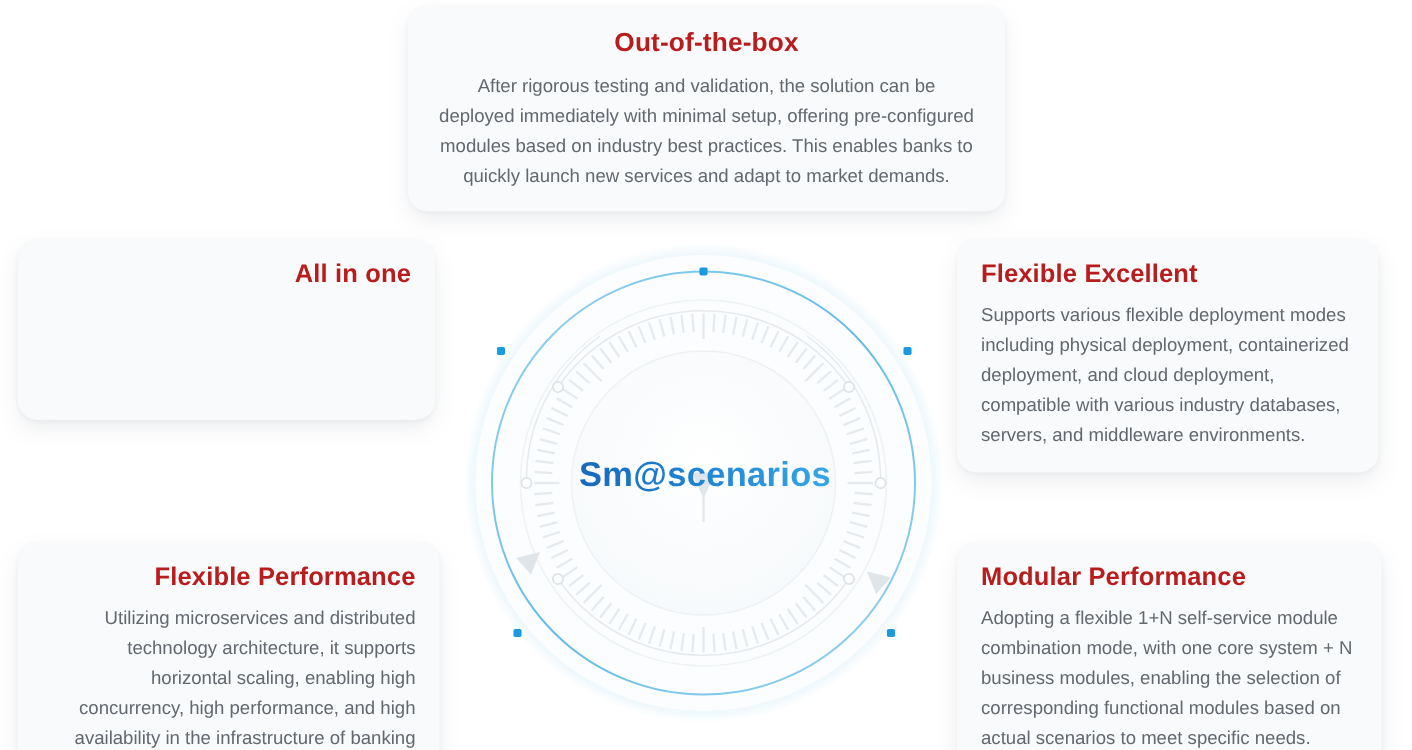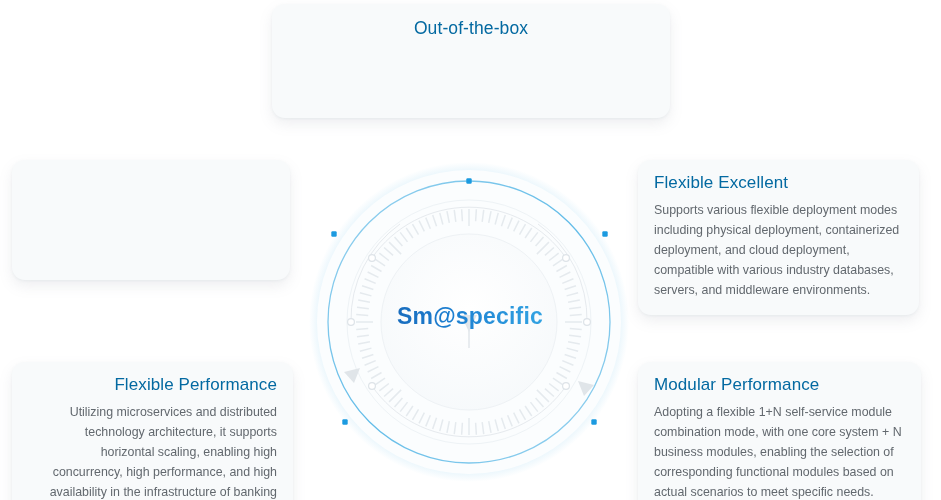--- a/index.html
+++ b/index.html
@@ -29,22 +29,22 @@
     position: absolute;
     background: #f8fafb;
     border-radius: 13px;
     box-shadow: 0 6px 14px rgba(120, 135, 150, 0.13),
                 0 1px 3px rgba(120, 135, 150, 0.08);
     box-sizing: border-box;
     padding: 12px 16px 14px 16px;
   }
   .card-title {
     font-size: 17px;
-    font-weight: normal;
-    color: #0369a1;
+    font-weight: bold;
+    color: #b91c1c;
     letter-spacing: 0.1px;
     margin: 0 0 6px 0;
     line-height: 1.3;
   }
   .card-body {
     font-size: 12.4px;
     color: #62686e;
     line-height: 1.62;
     margin: 0;
   }
@@ -255,27 +255,29 @@
 
     <g fill="#1b9ae0">
       <rect x="162.3" y="38.3" width="5.4" height="5.4" rx="1.2"></rect>
       <rect x="298.3" y="91.3" width="5.4" height="5.4" rx="1.2"></rect>
       <rect x="27.3" y="91.3" width="5.4" height="5.4" rx="1.2"></rect>
       <rect x="287.3" y="279.3" width="5.4" height="5.4" rx="1.2"></rect>
       <rect x="38.3" y="279.3" width="5.4" height="5.4" rx="1.2"></rect>
     </g>
   </svg>
 
-  <div id="center-label">Sm@specific</div>
+  <div id="center-label">Sm@scenarios</div>
 
   <div class="card align-center" id="card-out-of-the-box">
     <div class="card-title">Out-of-the-box</div>
+    <div class="card-body">After rigorous testing and validation, the solution can be deployed immediately with minimal setup, offering pre-configured modules based on industry best practices. This enables banks to quickly launch new services and adapt to market demands.</div>
   </div>
 
   <div class="card align-right" id="card-all-in-one">
+    <div class="card-title">All in one</div>
   </div>
 
   <div class="card align-left" id="card-flexible-deployment">
     <div class="card-title">Flexible Excellent</div>
     <div class="card-body">Supports various flexible deployment modes including physical deployment, containerized deployment, and cloud deployment, compatible with various industry databases, servers, and middleware environments.</div>
   </div>
 
   <div class="card align-right" id="card-excellent-performance">
     <div class="card-title">Flexible Performance</div>
     <div class="card-body">Utilizing microservices and distributed technology architecture, it supports horizontal scaling, enabling high concurrency, high performance, and high availability in the infrastructure of banking business systems.</div>

